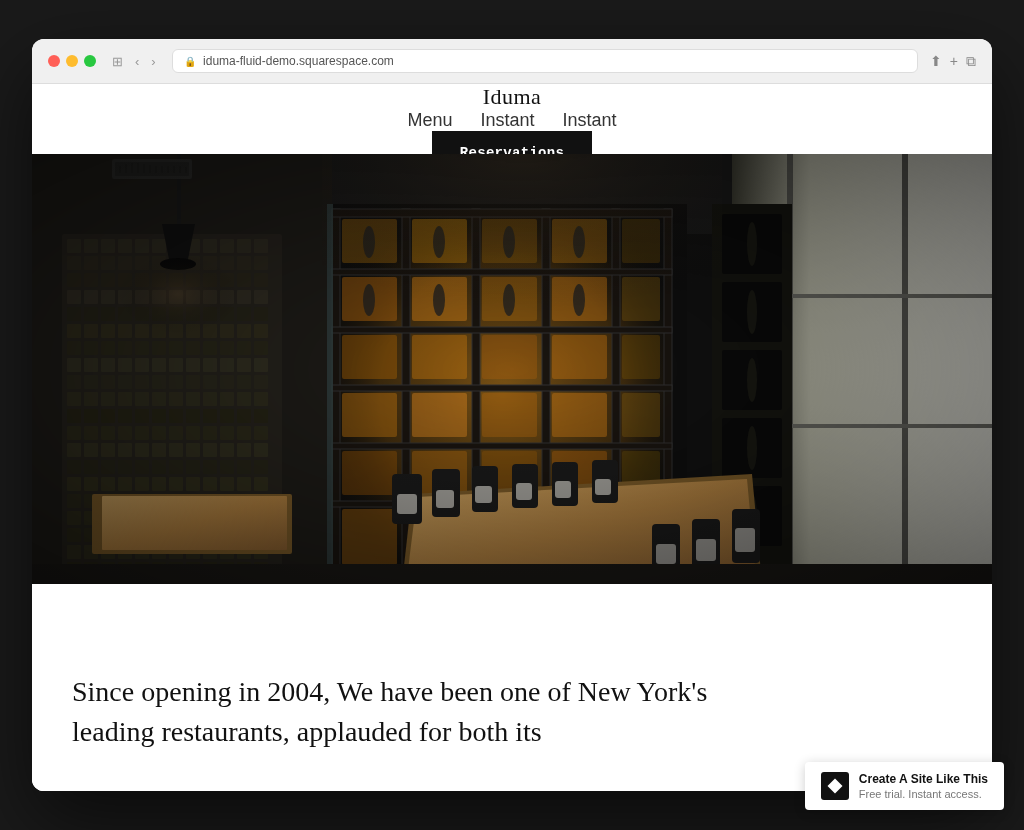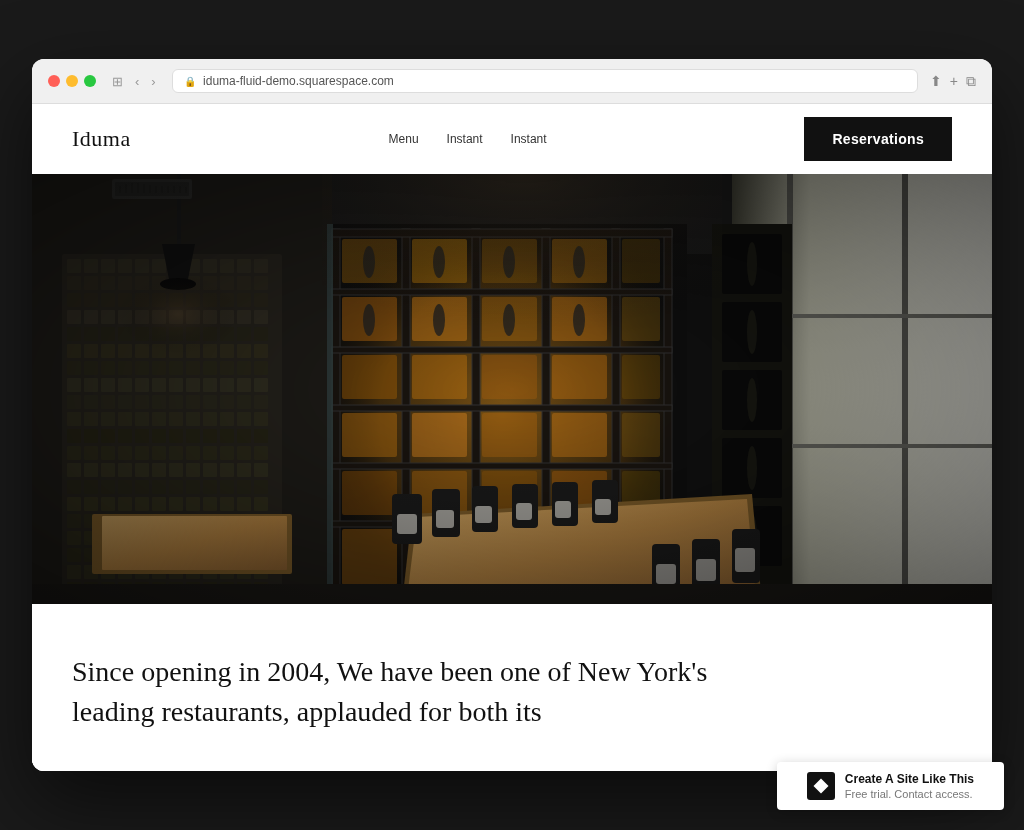--- a/index.html
+++ b/index.html
@@ -95,52 +95,54 @@
     }
 
     
     .nav {
       display: flex;
       align-items: center;
       justify-content: space-between;
       padding: 0 40px;
       height: 70px;
       background: #fff;
+      flex-direction: column;
     }
 
     .nav-logo {
       font-size: 22px;
       font-weight: 400;
       color: #111;
       letter-spacing: 0.5px;
       font-family: Georgia, serif;
     }
 
     .nav-links {
       display: flex;
       gap: 28px;
       align-items: center;
     }
 
     .nav-link {
-      font-size: 12px;
+      font-size: 18px;
       color: #333;
       text-decoration: none;
       cursor: pointer;
       font-weight: 400;
     }
 
     .nav-cta {
       background: #111;
       color: #fff;
       padding: 14px 28px;
       font-size: 14px;
       font-weight: 600;
       cursor: pointer;
       letter-spacing: 0.3px;
+      font-family: Liberation Mono, monospace;
     }
 
     
     .hero {
       width: 100%;
       height: 430px;
       position: relative;
       overflow: hidden;
       background: #1a1a1a;
     }
@@ -149,41 +151,41 @@
     .hero-scene {
       position: absolute;
       top: 0;
       left: 0;
       width: 100%;
       height: 100%;
     }
 
     
     .content-section {
-      padding: 48px 40px 40px;
+      padding: 88px 40px 40px;
       background: #fff;
     }
 
     .content-text {
       font-size: 28px;
       font-weight: 400;
       color: #111;
       line-height: 1.4;
       max-width: 680px;
       font-family: Georgia, serif;
     }
 
     
     .sq-badge {
       position: fixed;
       bottom: 20px;
       right: 20px;
       background: #fff;
       border-radius: 4px;
-      padding: 10px 30px;
+      padding: 10px 16px;
       display: flex;
       align-items: center;
       gap: 10px;
       box-shadow: 0 2px 12px rgba(0,0,0,0.2);
       font-size: 12px;
       cursor: pointer;
       z-index: 100;
     }
 
     .sq-logo {
@@ -754,15 +756,15 @@
 </div>
 
 <div class="sq-badge">
   <div class="sq-logo">
       <svg width="18" height="18" viewBox="0 0 18 18" fill="white">
         <path d="M9 1.5L1.5 9 9 16.5 16.5 9z"></path>
       </svg>
     </div>
   <div>
     <div class="sq-text-main">Create A Site Like This</div>
-    <div class="sq-text-sub">Free trial. Contact access.</div>
+    <div class="sq-text-sub">Free trial. Instant access.</div>
   </div>
 </div>
 
 </body></html>

